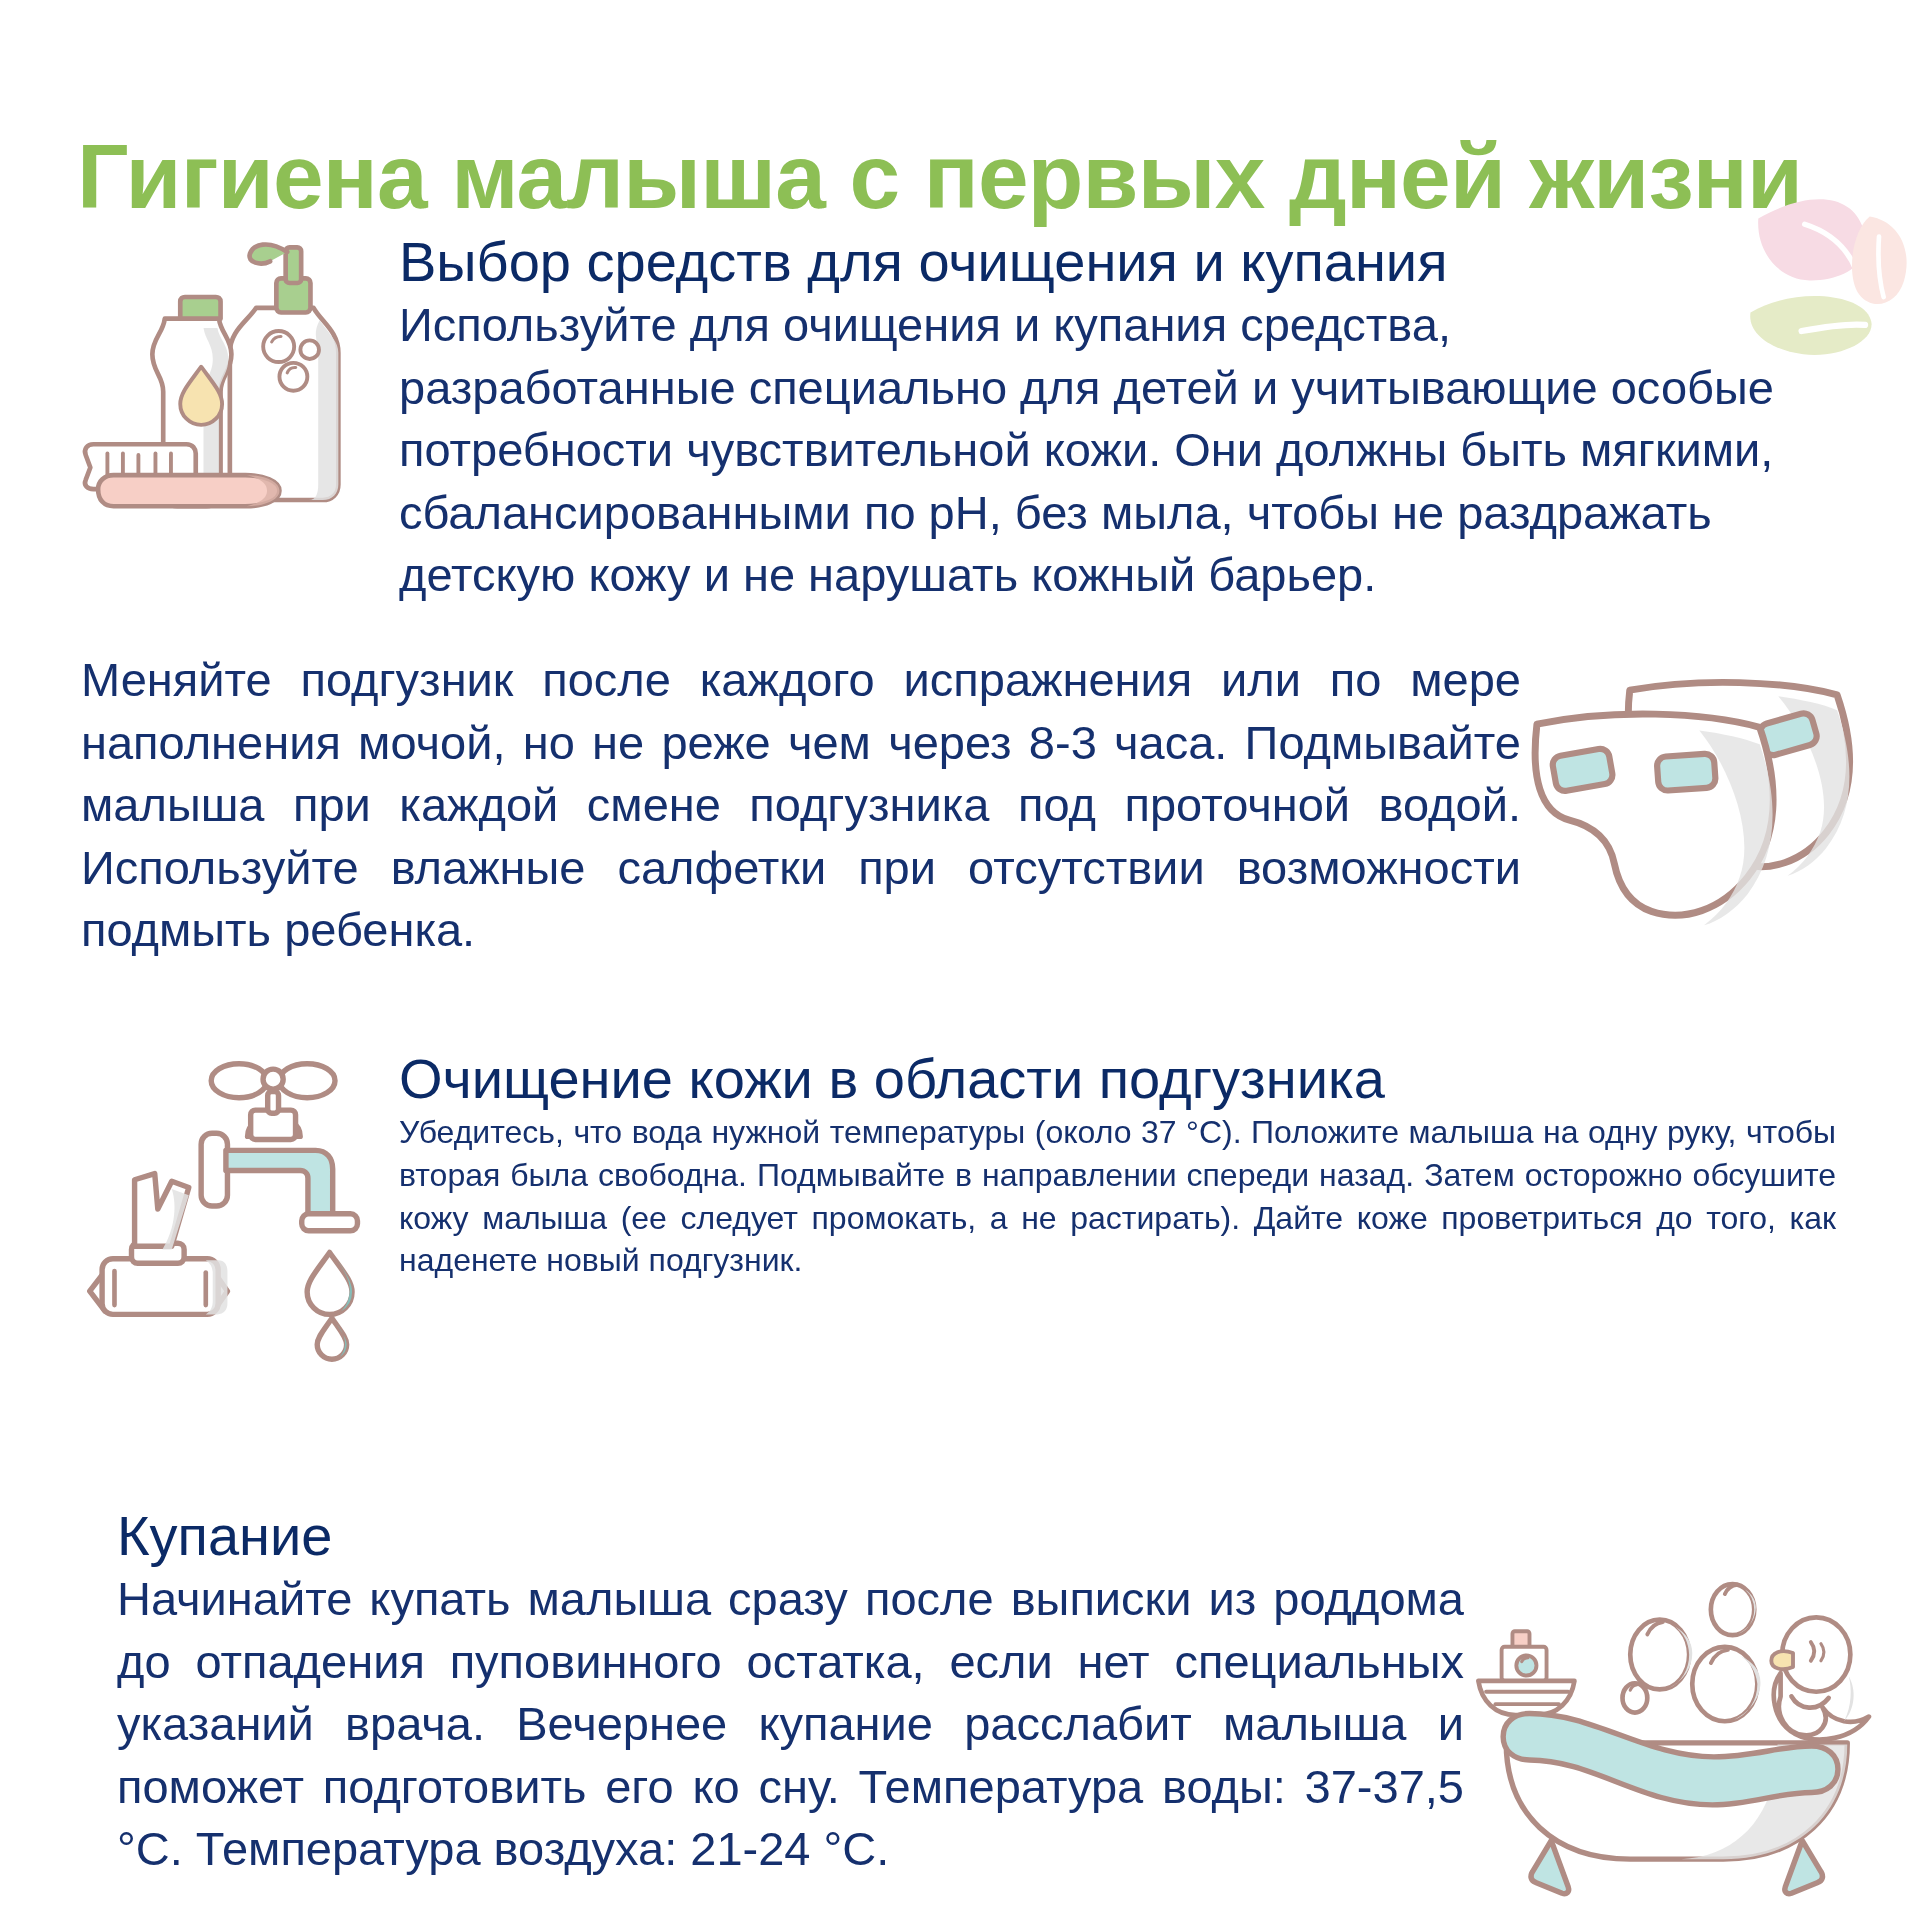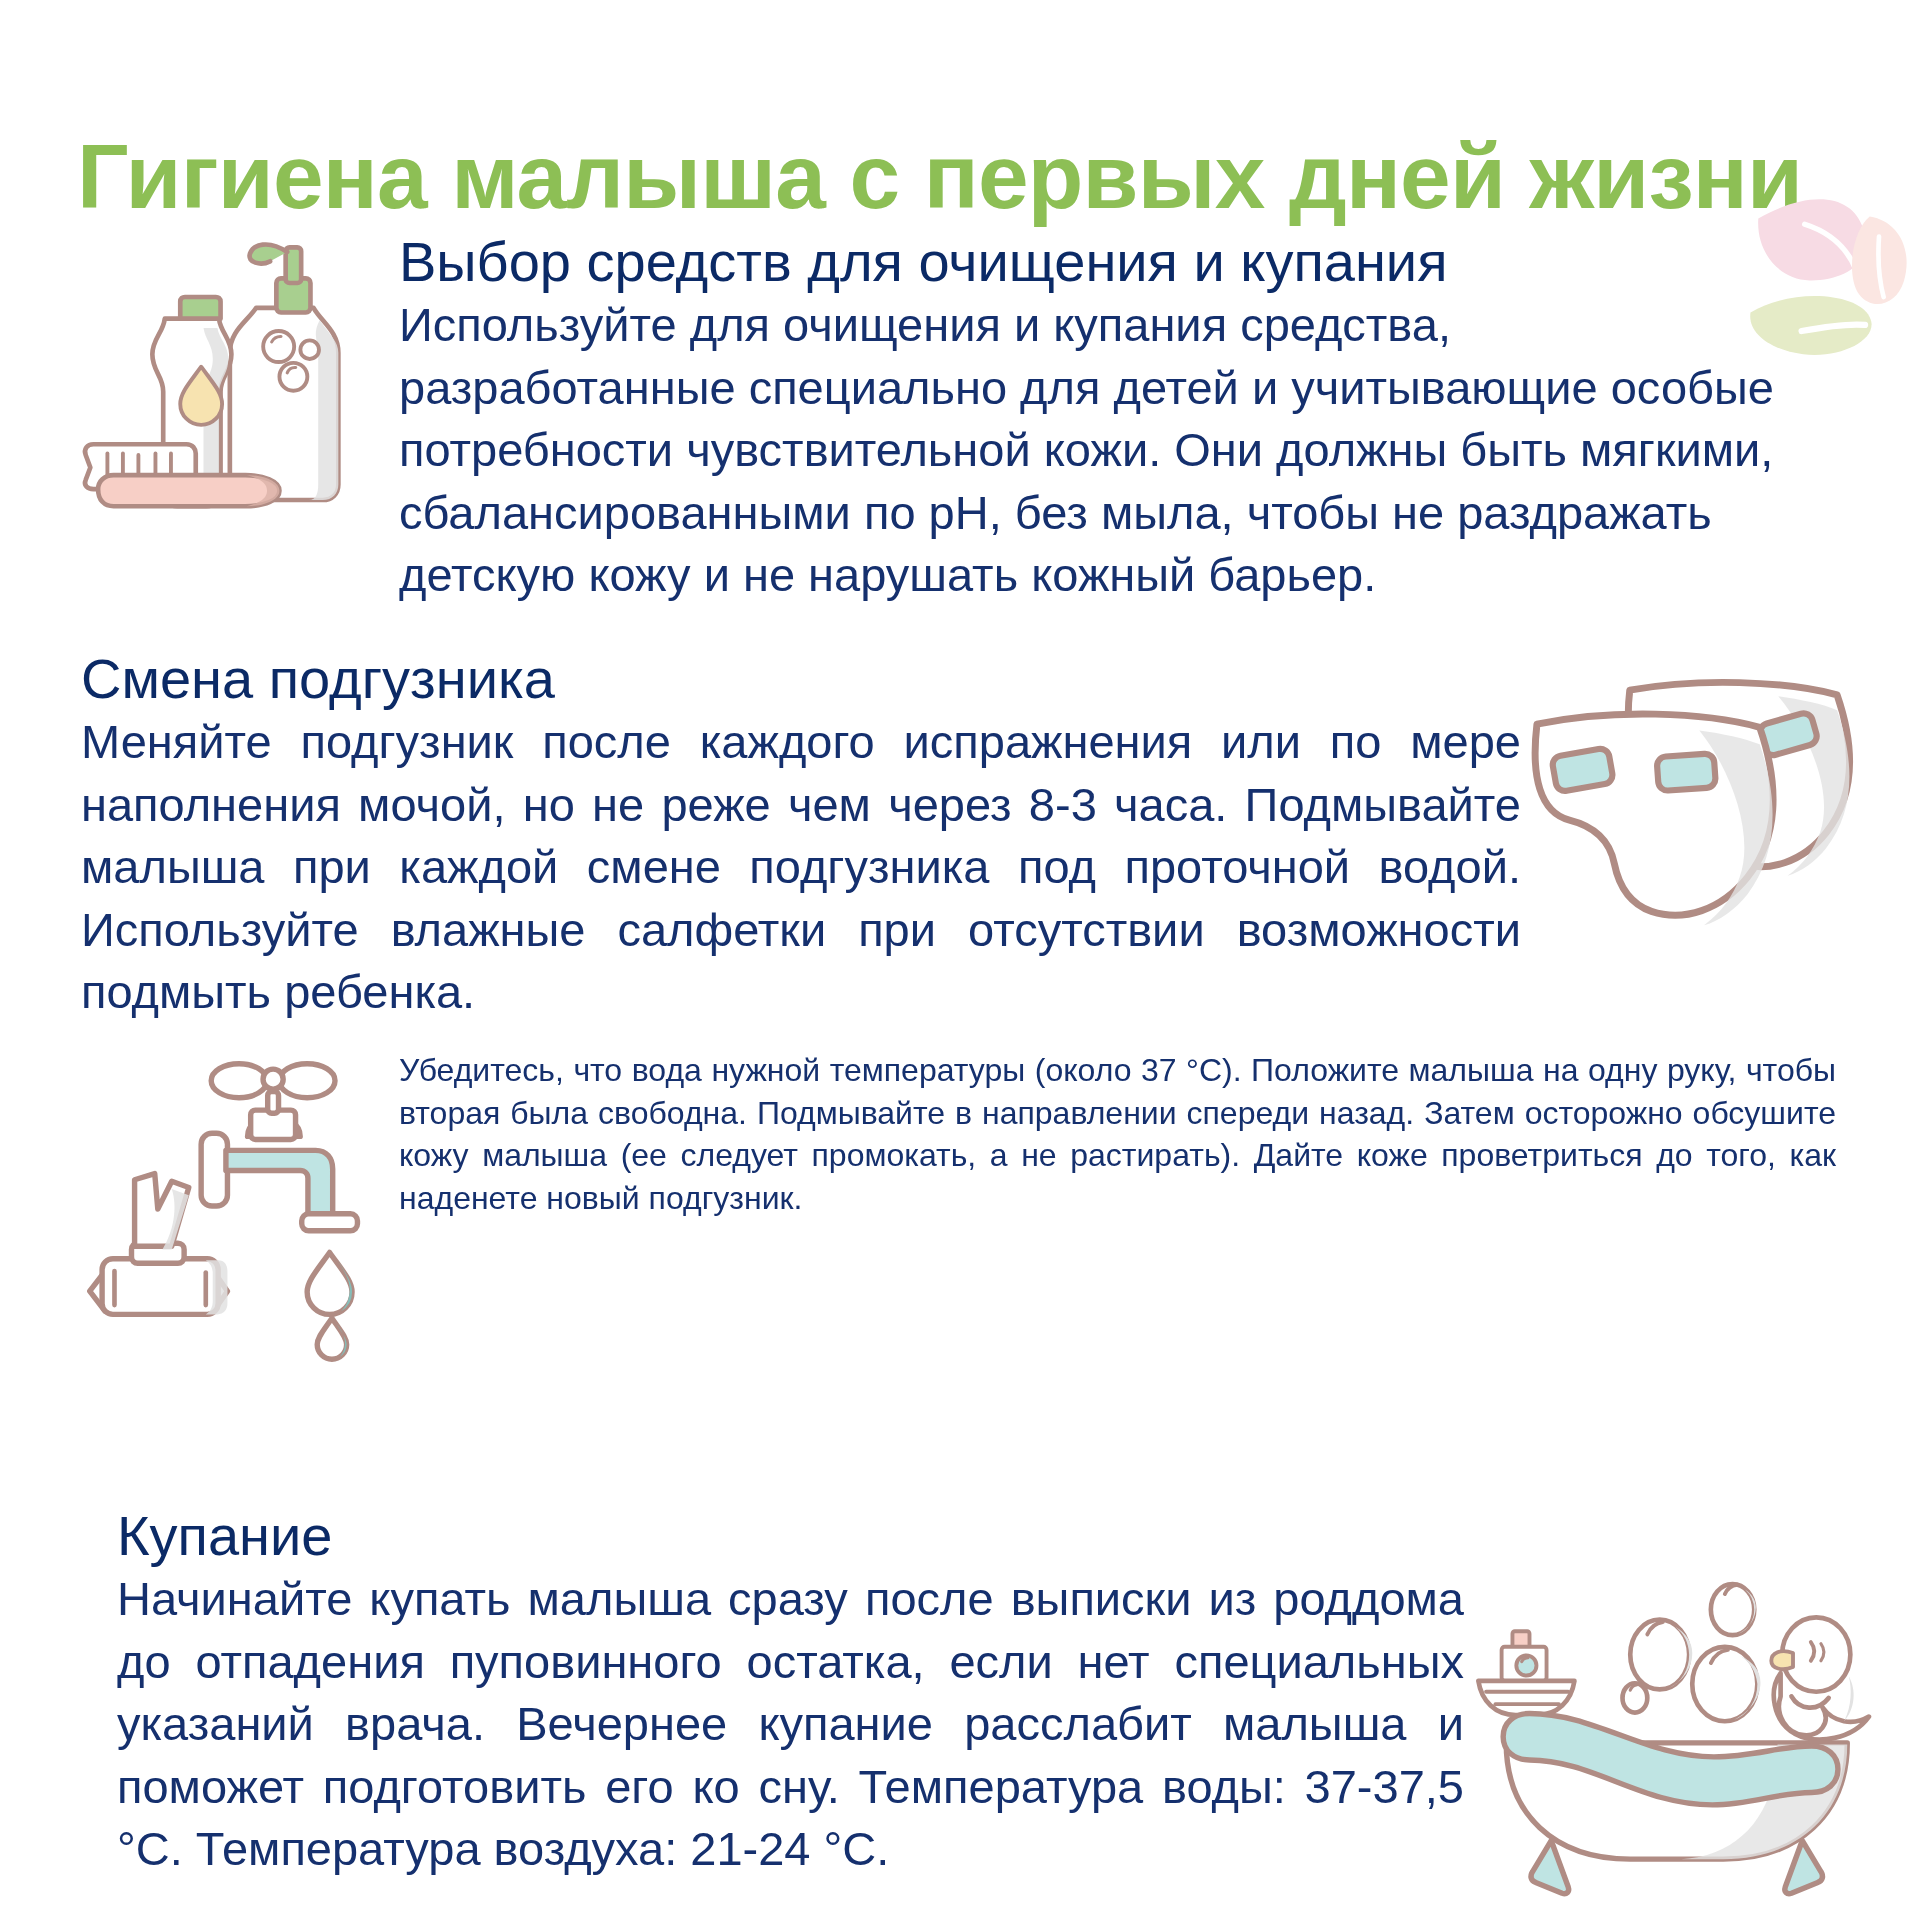--- a/index.html
+++ b/index.html
@@ -137,21 +137,20 @@
     <path d="M236 328 c22 0 42 8 42 20 c0 12 -20 20 -42 20 c16 -4 26 -10 26 -20 c0 -10 -10 -16 -26 -20 z" fill="#dbb2a8" opacity="0.8"></path>
   </svg>
 </div>
 
 <div class="section" id="sec-products">
   <div class="sec-heading">Выбор средств для очищения и купания</div>
   <p class="sec-body">Используйте для очищения и купания средства, разработанные специально для детей и учитывающие особые потребности чувствительной кожи. Они должны быть мягкими, сбалансированными по pH, без мыла, чтобы не раздражать детскую кожу и не нарушать кожный барьер.</p>
 </div>
 
 <div class="section" id="sec-diaper">
-  <div class="sec-heading">Смена подгузника</div>
   <p class="sec-body justify">Меняйте подгузник после каждого испражнения или по мере наполнения мочой, но не реже чем через 8-3 часа. Подмывайте малыша при каждой смене подгузника под проточной водой. Используйте влажные салфетки при отсутствии возможности подмыть ребенка.</p>
 </div>
 
 <div id="icon-diaper">
   <svg width="410" height="325" viewBox="0 0 530 420">
 
     <path d="M160 26 c90 -16 200 -12 268 6 c24 70 22 132 -14 178 c-30 38 -74 52 -112 40 c-26 -8 -38 -30 -44 -56 c-6 -28 -24 -44 -52 -50 c-36 -8 -54 -50 -46 -118 z" fill="#ffffff" stroke="#b08c84" stroke-width="9" stroke-linejoin="round"></path>
     <path d="M352 34 c28 4 58 10 76 18 c24 70 22 132 -14 178 c-14 18 -32 30 -50 36 c20 -14 34 -34 42 -56 c18 -52 -14 -128 -54 -176 z" fill="#e2e2e2" opacity="0.8"></path>
     <rect x="330" y="62" width="70" height="42" rx="12" transform="rotate(-16 365 83)" fill="#bfe4e3" stroke="#b08c84" stroke-width="8"></rect>
 
@@ -190,20 +189,21 @@
     <line x1="170" y1="298" x2="170" y2="340" stroke="#b08c84" stroke-width="6" stroke-linecap="round"></line>
 
     <rect x="74" y="260" width="68" height="26" rx="8" fill="#ffffff" stroke="#b08c84" stroke-width="7"></rect>
 
     <path d="M78 264 l0 -86 l26 -8 l4 46 l18 -36 l22 8 l-22 76 z" fill="#ffffff" stroke="#b08c84" stroke-width="7" stroke-linejoin="round"></path>
     <path d="M126 190 l22 8 l-22 70 l-12 0 c14 -22 20 -54 12 -78 z" fill="#e2e2e2" opacity="0.85"></path>
   </svg>
 </div>
 
 <div class="section" id="sec-skin">
+  <div class="sec-heading">Очищение кожи в области подгузника</div>
   <p class="sec-body justify">Убедитесь, что вода нужной температуры (около 37 °C). Положите малыша на одну руку, чтобы вторая была свободна. Подмывайте в направлении спереди назад. Затем осторожно обсушите кожу малыша (ее следует промокать, а не растирать). Дайте коже проветриться до того, как наденете новый подгузник.</p>
 </div>
 
 <div class="section" id="sec-bathing">
   <div class="sec-heading">Купание</div>
   <p class="sec-body justify">Начинайте купать малыша сразу после выписки из роддома до отпадения пуповинного остатка, если нет специальных указаний врача. Вечернее купание расслабит малыша и поможет подготовить его ко сну. Температура воды: 37-37,5 °C. Температура воздуха: 21-24 °C.</p>
 </div>
 
 <div id="icon-bathtub">
   <svg width="465" height="310" viewBox="0 0 600 400">

